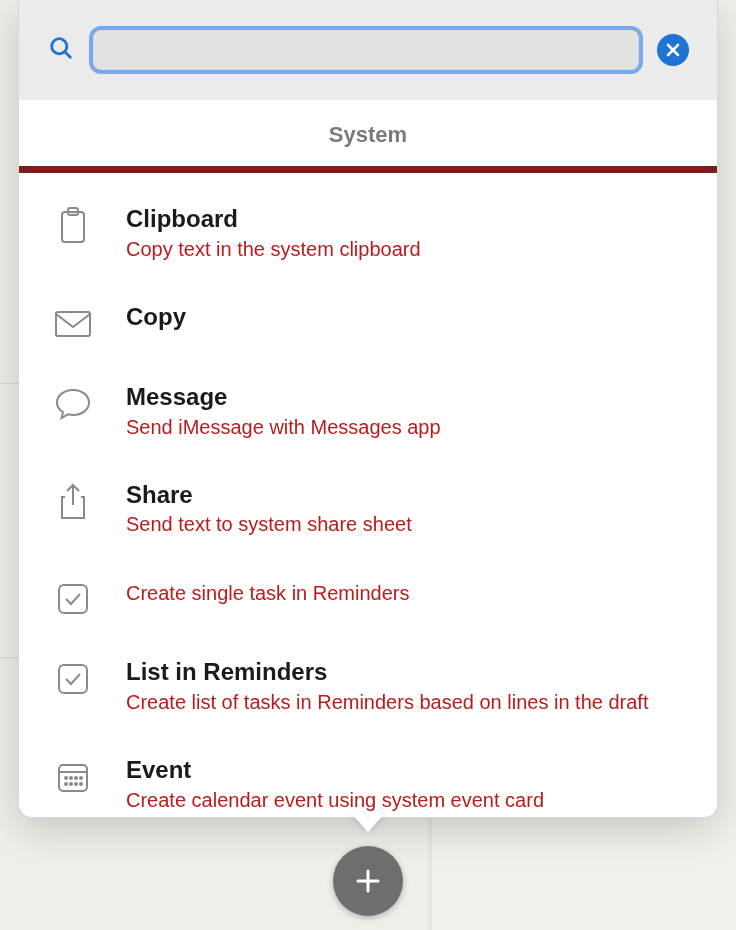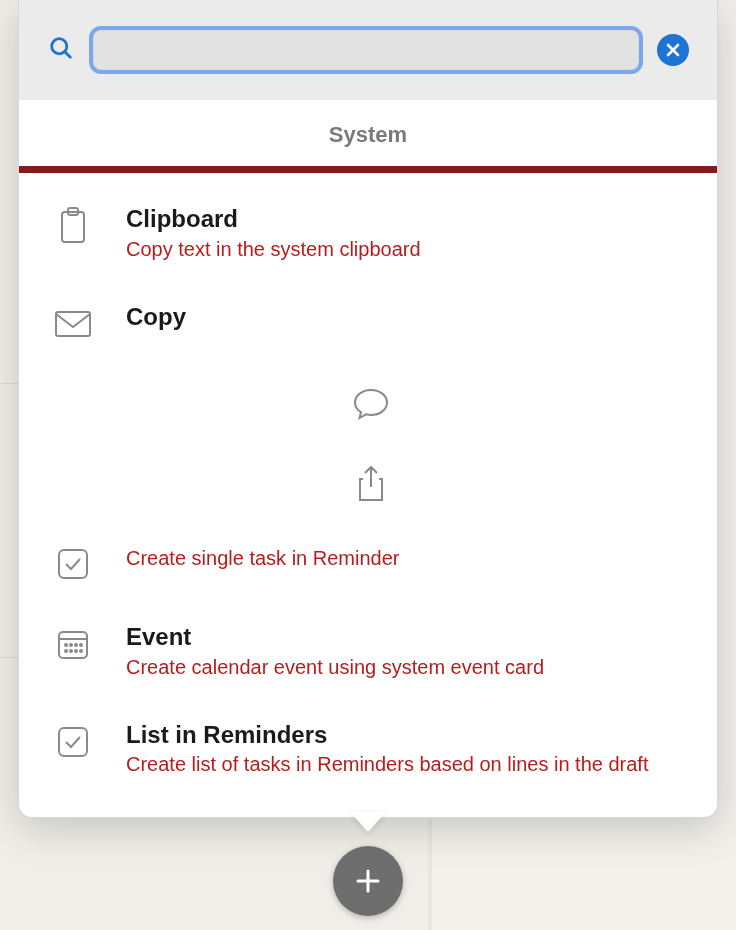--- a/index.html
+++ b/index.html
@@ -223,41 +223,62 @@
         <div class="item-title">Copy</div>
       </div>
     </div>
 
     <div class="item">
       <div class="item-icon">
         <svg width="38" height="34" viewBox="0 0 38 34" fill="none" stroke="currentColor" stroke-width="2">
           <path d="M19 3 C10 3 3 8.5 3 15.5 C3 19.5 5.3 23 9 25.2 L7.5 31 L14 27.3 C15.6 27.7 17.3 28 19 28 C28 28 35 22.5 35 15.5 C35 8.5 28 3 19 3 Z"></path>
         </svg>
       </div>
+      <div class="item-body">
+        <div class="item-title">Message</div>
+        <div class="item-desc">Send iMessage with Messages app</div>
+      </div>
     </div>
 
     <div class="item">
       <div class="item-icon">
         <svg width="32" height="38" viewBox="0 0 32 38" fill="none" stroke="currentColor" stroke-width="2">
           <polyline points="10,8 16,2 22,8"></polyline>
           <line x1="16" y1="2" x2="16" y2="22"></line>
           <path d="M8 14 H5 V35 H27 V14 H24"></path>
         </svg>
       </div>
+      <div class="item-body">
+        <div class="item-title">Share</div>
+        <div class="item-desc">Send text to system share sheet</div>
+      </div>
     </div>
 
     <div class="item">
       <div class="item-icon">
         <svg width="34" height="34" viewBox="0 0 34 34" fill="none" stroke="currentColor" stroke-width="2">
           <rect x="3" y="3" width="28" height="28" rx="5"></rect>
           <polyline points="10,17 15,22 24,12"></polyline>
         </svg>
       </div>
       <div class="item-body">
-        <div class="item-desc">Create single task in Reminder</div>
+        <div class="item-desc">Create single task in Reminders</div>
+      </div>
+    </div>
+
+    <div class="item">
+      <div class="item-icon">
+        <svg width="34" height="34" viewBox="0 0 34 34" fill="none" stroke="currentColor" stroke-width="2">
+          <rect x="3" y="3" width="28" height="28" rx="5"></rect>
+          <polyline points="10,17 15,22 24,12"></polyline>
+        </svg>
+      </div>
+      <div class="item-body">
+        <div class="item-title">List in Reminders</div>
+        <div class="item-desc">Create list of tasks in Reminders based on lines in the draft</div>
       </div>
     </div>
 
     <div class="item">
       <div class="item-icon">
         <svg width="34" height="34" viewBox="0 0 34 34" fill="none" stroke="currentColor" stroke-width="2">
           <rect x="3" y="5" width="28" height="26" rx="4"></rect>
           <line x1="3" y1="12" x2="31" y2="12"></line>
           <circle cx="10" cy="18" r="1" fill="currentColor"></circle>
           <circle cx="15" cy="18" r="1" fill="currentColor"></circle>
@@ -268,33 +289,20 @@
           <circle cx="20" cy="24" r="1" fill="currentColor"></circle>
           <circle cx="25" cy="24" r="1" fill="currentColor"></circle>
         </svg>
       </div>
       <div class="item-body">
         <div class="item-title">Event</div>
         <div class="item-desc">Create calendar event using system event card</div>
       </div>
     </div>
 
-    <div class="item">
-      <div class="item-icon">
-        <svg width="34" height="34" viewBox="0 0 34 34" fill="none" stroke="currentColor" stroke-width="2">
-          <rect x="3" y="3" width="28" height="28" rx="5"></rect>
-          <polyline points="10,17 15,22 24,12"></polyline>
-        </svg>
-      </div>
-      <div class="item-body">
-        <div class="item-title">List in Reminders</div>
-        <div class="item-desc">Create list of tasks in Reminders based on lines in the draft</div>
-      </div>
-    </div>
-
   </div>
 </div>
 
 <div class="pointer"></div>
 
 <div class="fab">
   <svg width="32" height="32" viewBox="0 0 32 32" stroke="#ffffff" stroke-width="3" stroke-linecap="round">
     <line x1="16" y1="6" x2="16" y2="26"></line>
     <line x1="6" y1="16" x2="26" y2="16"></line>
   </svg>

